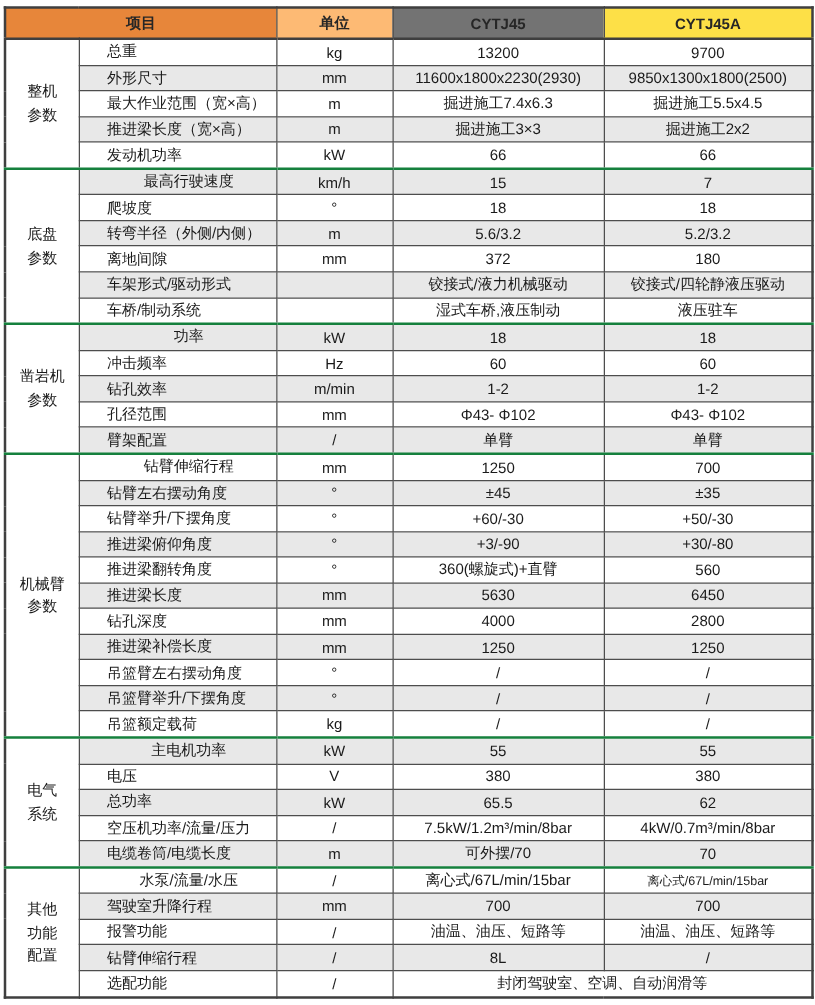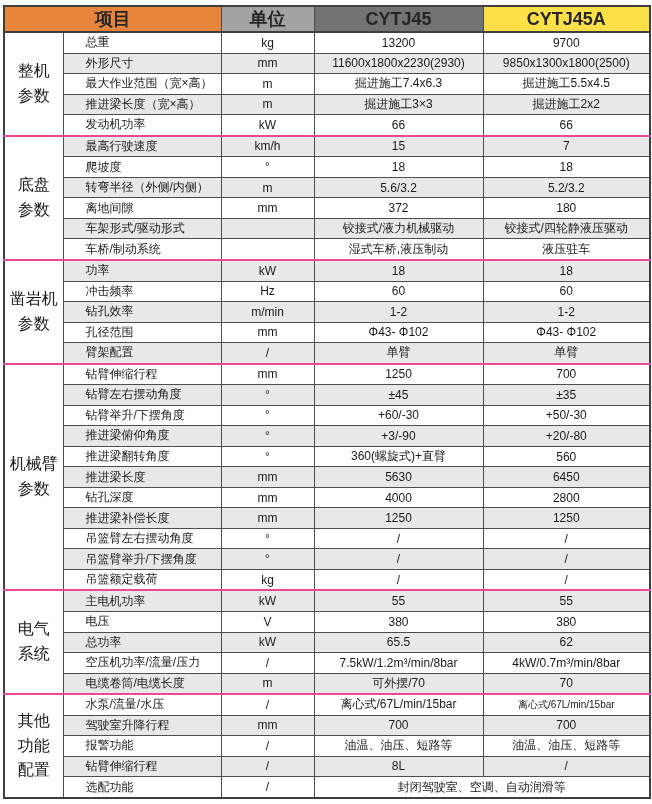--- a/index.html
+++ b/index.html
@@ -19,21 +19,21 @@
   }
   col.c-cat  { width: 59px; }
   col.c-item { width: 158px; }
   col.c-unit { width: 93px; }
   col.c-v1   { width: 169px; }
   col.c-v2   { width: 167px; }
   thead th {
     background: #E7863A;
     border: 1px solid #4D4D4D;
     border-bottom: 2px solid #3F3F3F;
-    font-size: 18px;
+    font-size: 12px;
     font-weight: bold;
     color: #262626;
     height: 23px;
     text-align: center;
     padding: 0;
   }
   tbody td {
     border: 1px solid #4D4D4D;
     font-size: 12px;
     color: #1A1A1A;
@@ -43,42 +43,42 @@
     overflow: hidden;
     background: #ffffff;
   }
   tbody tr.alt td { background: #E8E8E8; }
   tbody td.item { text-align: left; padding-left: 22px; }
   tbody td.bold { font-weight: normal; }
   tbody td.cat {
     background: #ffffff !important;
     white-space: pre-line;
     line-height: 1.55;
-    font-size: 16px;
+    font-size: 12px;
     padding: 0 2px;
   }
-  tbody tr.sec-start td { border-top: 2px solid #ec4899; }
+  tbody tr.sec-start td { border-top: 2px solid #15803d; text-align: center; }
   tbody td.small { font-size: 10px; }
 </style>
 </head>
 <body>
 
 <div class="wrap">
   <table>
     <colgroup>
       <col class="c-cat">
         <col class="c-item">
         <col class="c-unit">
         <col class="c-v1">
         <col class="c-v2">
     </colgroup>
     <thead>
       <tr>
         <th colspan="2" style="background: rgb(231, 134, 58);">项目</th>
-        <th style="background: #a3a3a3; margin-top: 32px;">单位</th>
+        <th style="background: #fdba74; margin-top: 32px;">单位</th>
         <th style="background: #737373;">CYTJ45</th>
         <th style="background: #fde047;">CYTJ45A</th>
       </tr>
     </thead>
     <tbody id="tbody">
         <tr>
           <td class="cat" rowspan="5">整机
 参数</td>
           <td class="item">总重</td>
           <td class="unit">kg</td>
@@ -196,21 +196,21 @@
         <tr>
           <td class="item">钻臂举升/下摆角度</td>
           <td class="unit">°</td>
           <td>+60/-30</td>
           <td>+50/-30</td>
         </tr>
         <tr class="alt">
           <td class="item bold">推进梁俯仰角度</td>
           <td class="unit">°</td>
           <td>+3/-90</td>
-          <td>+20/-80</td>
+          <td>+30/-80</td>
         </tr>
         <tr>
           <td class="item bold">推进梁翻转角度</td>
           <td class="unit">°</td>
           <td>360(螺旋式)+直臂</td>
           <td>560</td>
         </tr>
         <tr class="alt">
           <td class="item">推进梁长度</td>
           <td class="unit">mm</td>

